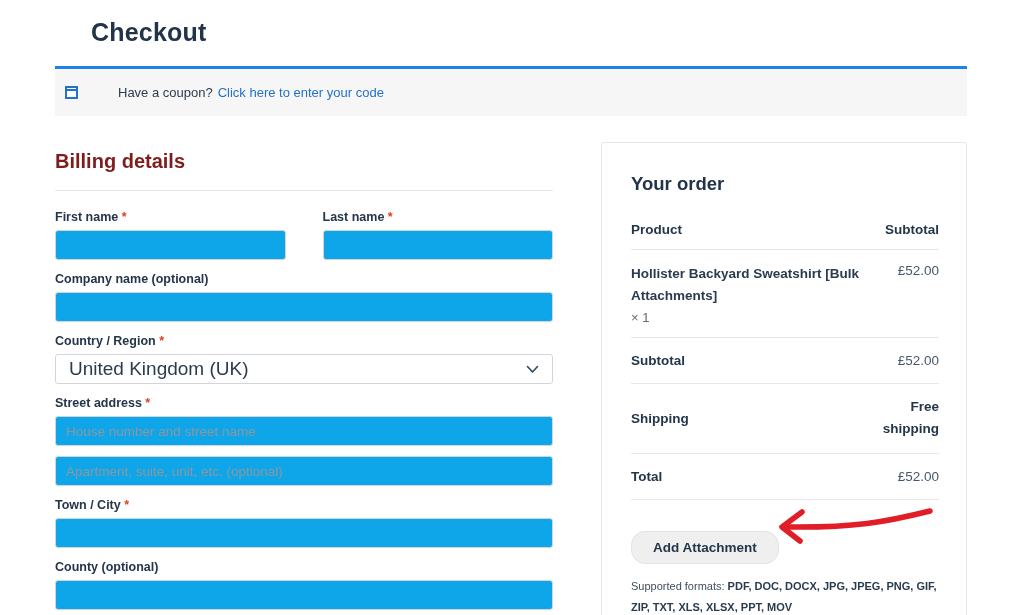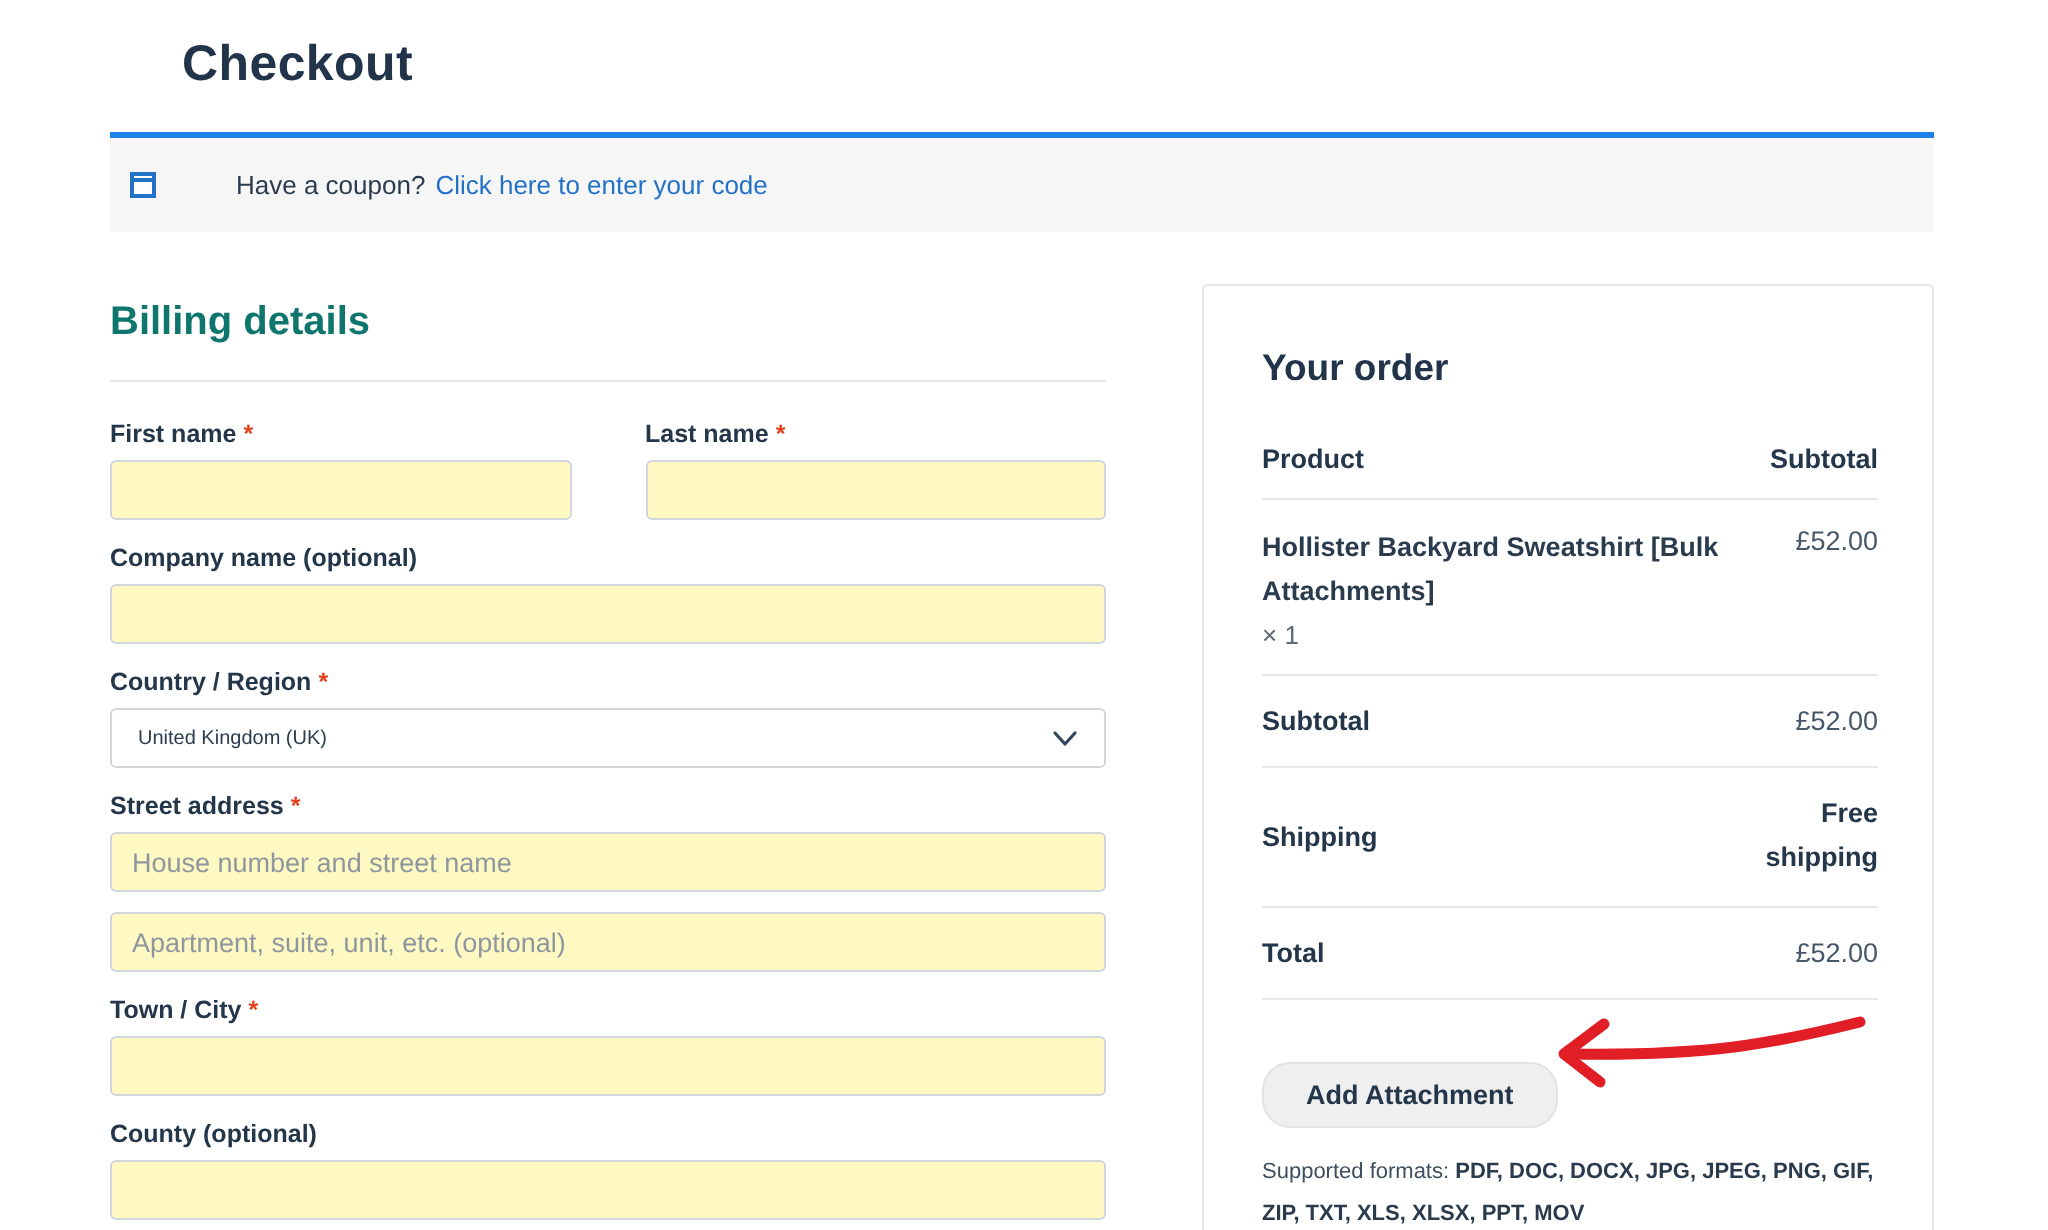--- a/index.html
+++ b/index.html
@@ -25,39 +25,39 @@
     width:13px; height:13px; border:2px solid #2372c8; position:relative;
     display:inline-block; background:#fff; flex:0 0 auto;
   }
   .coupon-icon .bar { position:absolute; top:1px; left:0; right:0; height:2px; background:#2372c8; }
   .coupon-text { margin-left:40px; font-size:13px; color:#2c3c4e; }
   .coupon-link { color:#2372c8; margin-left:5px; font-size:13px; cursor:pointer; text-decoration:none; }
 
   
   .billing { position:absolute; left:55px; top:150px; width:498px; }
   .billing-title {
-    font-size:20px; font-weight:bold; color:#0f766e;
+    font-size:20px; font-weight:bold; color:#7f1d1d;
     padding-bottom:17px; border-bottom:1px solid #e4e6e9;
   }
   .form-row { display:flex; gap:37px; }
   .field { flex:1; min-width:0; }
   .field-label { display:block; font-size:12.5px; font-weight:bold; color:#24364a; margin:12px 0 6px; }
   .form-row.first .field-label { margin-top:19px; }
   .req { color:#e2401c; }
   .text-input {
     width:100%; height:30px; border:1px solid #d2d6da; border-radius:3px;
-    padding:0 10px; font-size:13.5px; color:#2c3c4e; background:#fef9c3; outline:none;
+    padding:0 10px; font-size:13.5px; color:#2c3c4e; background:#0ea5e9; outline:none;
     font-family:"Liberation Sans", sans-serif;
   }
   .text-input::placeholder { color:#8f979e; opacity:1; }
   .stack-gap { margin-top:10px; }
   .select {
     height:30px; border:1px solid #d2d6da; border-radius:3px; background:#fff;
     display:flex; align-items:center; justify-content:space-between;
-    padding:0 13px; font-size:10px; color:#2c3c4e; cursor:pointer;
+    padding:0 13px; font-size:19px; color:#2c3c4e; cursor:pointer;
   }
   .chevron { width:13px; height:9px; flex:0 0 auto; }
 
   
   .order-card {
     position:absolute; left:601px; top:142px; width:366px; height:560px;
     border:1px solid #e3e5e8; border-radius:3px; background:#fff;
     padding:30px 27px 0 29px;
   }
   .order-title { font-size:18.5px; font-weight:bold; color:#22344a; margin-bottom:27px; }

